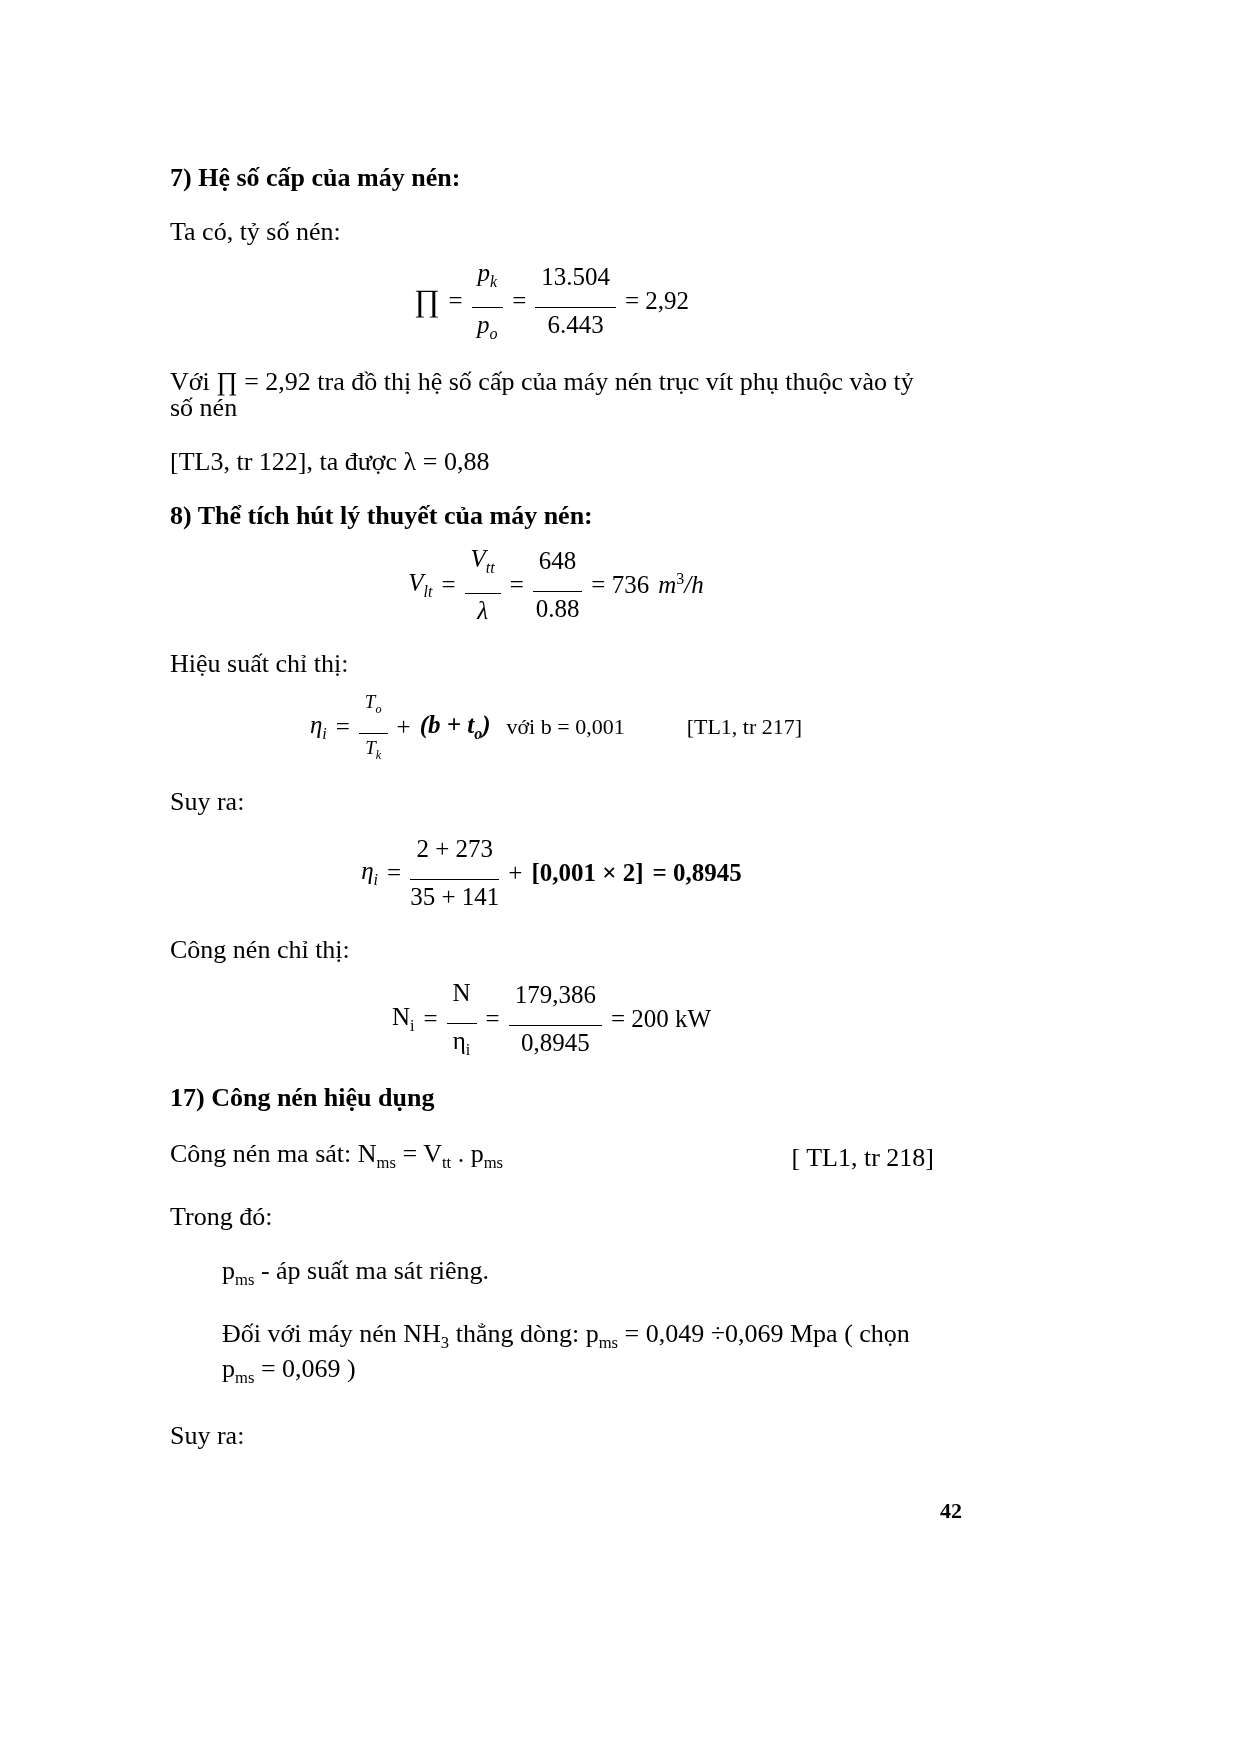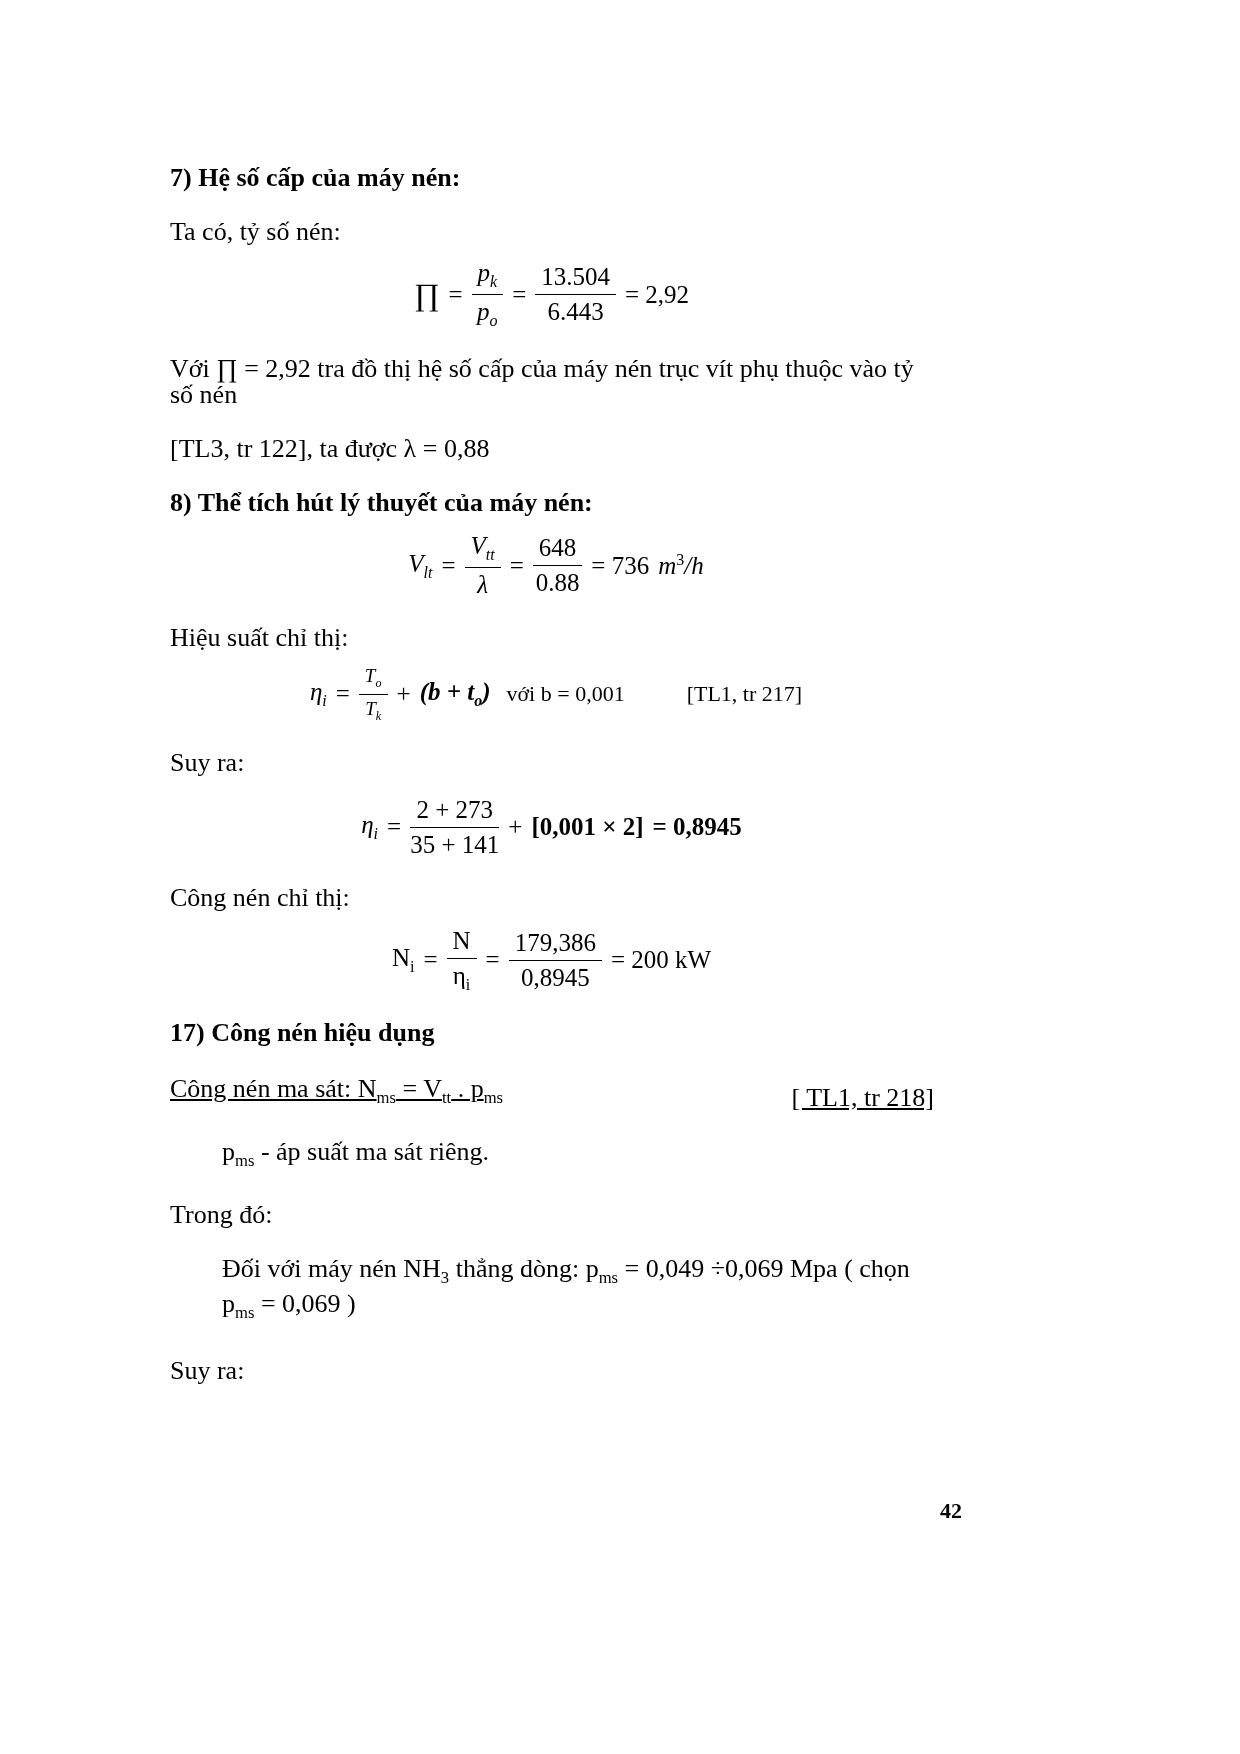--- a/index.html
+++ b/index.html
@@ -16,34 +16,34 @@
   .mb20{margin-bottom:20px;}
   .mb24{margin-bottom:24px;}
   .mb26{margin-bottom:26px;}
   .mb28{margin-bottom:28px;}
   .mb30{margin-bottom:30px;}
   .mb32{margin-bottom:32px;}
   .formula{display:flex;justify-content:center;align-items:center;font-size:25px;margin:0 0 26px 0;}
   .formula .op{margin:0 9px;}
   .pi{font-size:31px;}
   .frac{display:inline-flex;flex-direction:column;align-items:center;text-align:center;}
-  .frac .num{padding:0 6px 3px;border-bottom:1.5px solid #000;}
+  .frac .num{padding:0 6px 16px;border-bottom:1.5px solid #000;}
   .frac .den{padding-top:3px;}
   .frac.small{font-size:19px;}
   sub{font-size:64%;}
   sup{font-size:64%;}
   .formula sub{font-style:italic;}
   .formula.upright sub{font-style:normal;}
   .formula.upright i{font-style:normal;}
   .bi{font-weight:bold;font-style:italic;}
   .bi sub{font-weight:bold;}
   .boldpart{font-weight:bold;}
   .note{margin-left:16px;font-size:22px;}
   .ref{margin-left:62px;font-size:22px;}
-  .split{display:flex;justify-content:space-between;align-items:flex-end;text-decoration:underline;}
+  .split{display:flex;justify-content:space-between;align-items:center;}
   .unit i{margin:0;}
   .pagenum{position:absolute;left:940px;top:1498px;font-size:22px;font-weight:bold;}
 </style>
 </head>
 <body>
 
 <div class="content">
 
   <p class="para heading mb28">7)  Hệ số cấp của máy nén:</p>
 
@@ -133,23 +133,23 @@
       <span class="op">= 200 kW</span>
   </div>
 
   <p class="para heading mb30">17) Công nén hiệu dụng</p>
 
   <div class="para split mb28">
     <span><span>Công nén ma sát: N</span><sub>ms</sub><span> = V</span><sub>tt</sub><span> . p</span><sub>ms</sub></span>
     <span>[ TL1, tr 218]</span>
   </div>
 
+  <p class="para mb28">Trong đó:</p>
+
   <p class="para indent mb28"><span>p</span><sub>ms</sub><span>  - áp suất ma sát riêng.</span></p>
-
-  <p class="para mb28">Trong đó:</p>
 
   <p class="para indent mb32"><span>Đối với máy nén NH</span><sub>3</sub><span> thẳng dòng: p</span><sub>ms</sub><span> = 0,049 ÷0,069 Mpa ( chọn p</span><sub>ms</sub><span> = 0,069 )</span></p>
 
   <p class="para">Suy ra:</p>
 
 </div>
 
 <div class="pagenum">42</div>
 
 </body></html>

